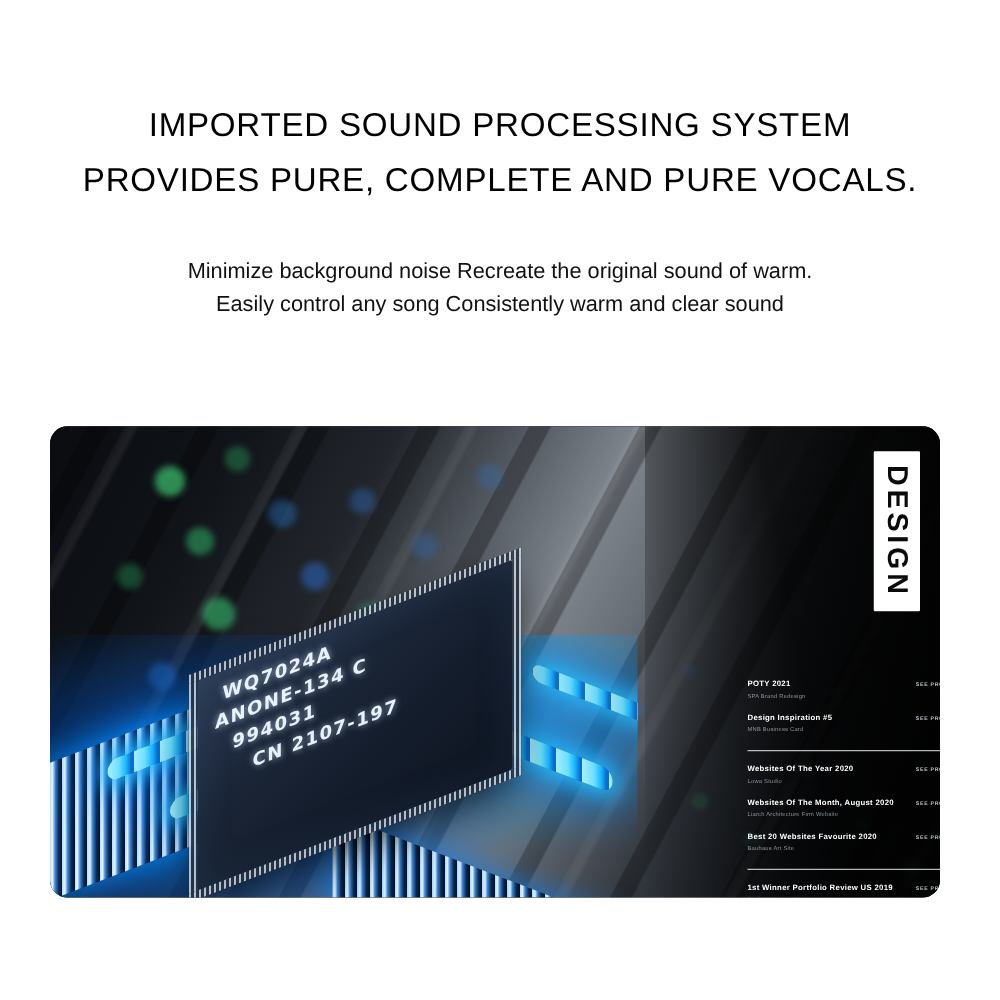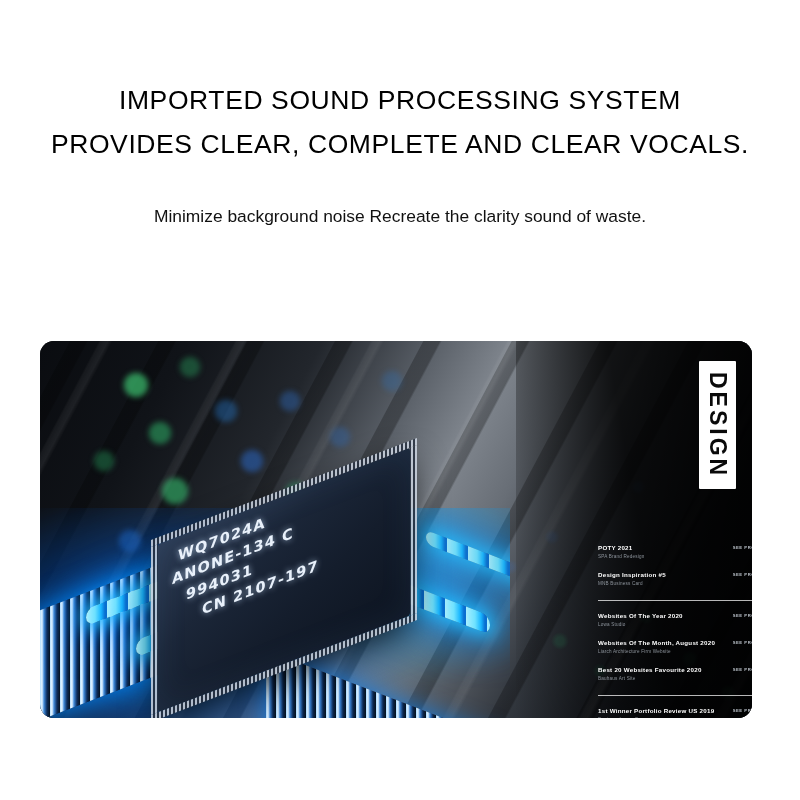--- a/index.html
+++ b/index.html
@@ -239,25 +239,26 @@
     position:absolute;right:0;top:1px;
     color:#b9c0c8;font-size:4.2px;letter-spacing:.55px;font-weight:600;
   }
   .award.sep{border-bottom:1px solid rgba(255,255,255,.72);margin-bottom:11px;padding-bottom:13px;}
 </style>
 </head>
 <body>
 
 <div class="headline">
   <span class="hl-line">IMPORTED SOUND PROCESSING SYSTEM</span>
-  <span class="hl-line">PROVIDES CLEAR, COMPLETE AND CLEAR VOCALS.</span>
+  <span class="hl-line">PROVIDES PURE, COMPLETE AND PURE VOCALS.</span>
 </div>
 
 <div class="subcopy">
-  <span class="sc-line">Minimize background noise Recreate the clarity sound of waste.</span>
+  <span class="sc-line">Minimize background noise Recreate the original sound of warm.</span>
+  <span class="sc-line">Easily control any song Consistently warm and clear sound</span>
 </div>
 
 <div class="hero-card">
 
   <div class="ph-layer ph-board"></div>
   <div class="ph-layer ph-bands"></div>
   <div class="ph-layer ph-sheen"></div>
   <div class="ph-layer ph-specks"></div>
   <div class="ph-layer ph-bokeh"></div>
 

